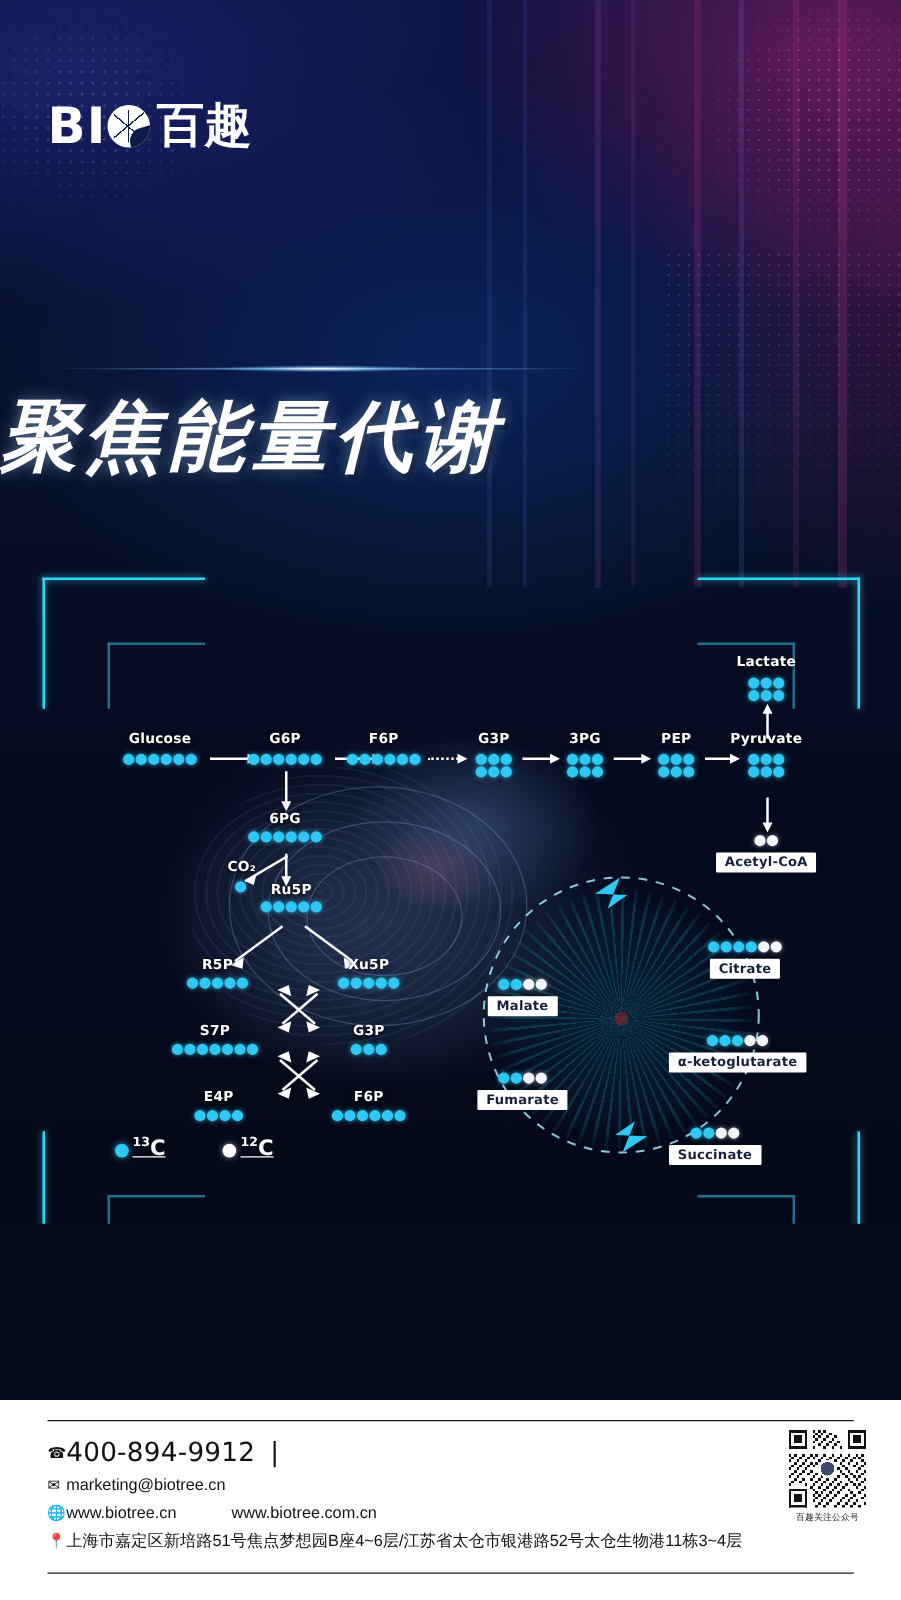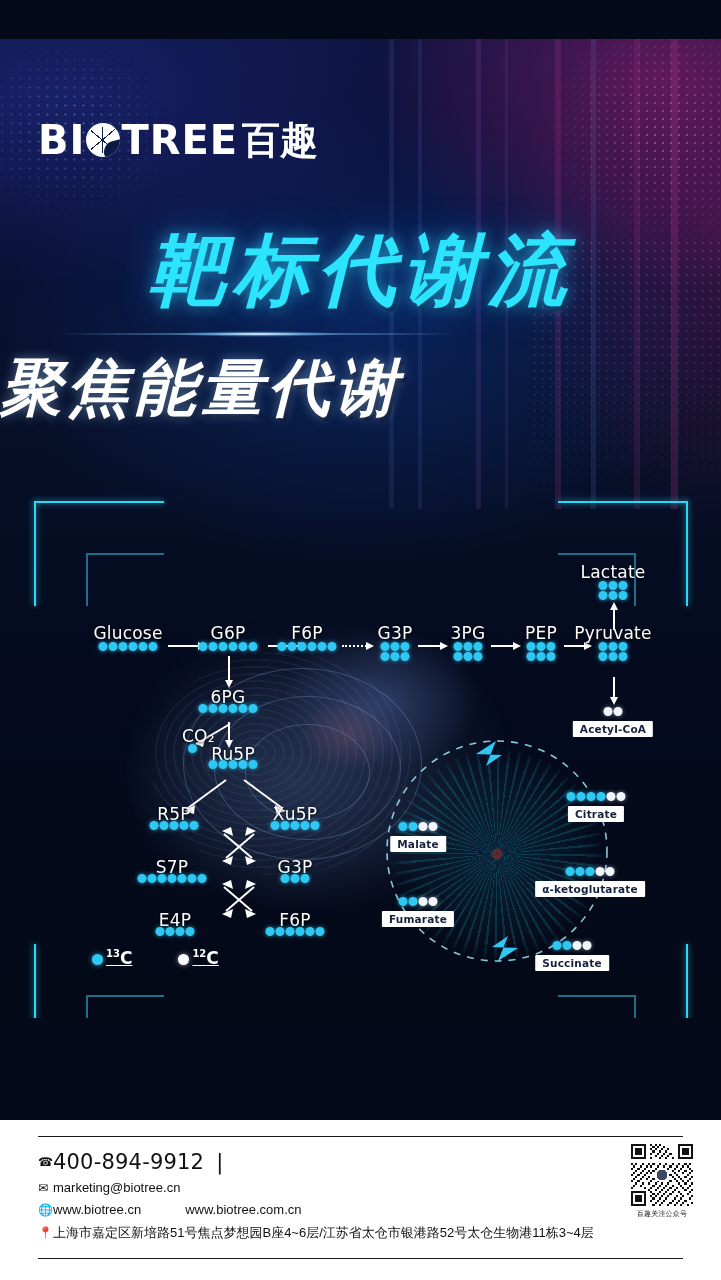--- a/index.html
+++ b/index.html
@@ -14,21 +14,20 @@
   
   #poster {
     position: absolute; left: 0; top: 0; width: 721px; height: 979px;
     overflow: hidden;
     background:
       radial-gradient(ellipse 420px 300px at 92% 4%, rgba(150,30,110,0.55), transparent 70%),
       radial-gradient(ellipse 300px 420px at 100% 20%, rgba(120,25,90,0.40), transparent 70%),
       radial-gradient(ellipse 500px 260px at 8% 6%, rgba(28,40,120,0.70), transparent 72%),
       radial-gradient(ellipse 520px 330px at 50% 30%, rgba(12,52,130,0.55), transparent 70%),
       linear-gradient(180deg, #0d1340 0%, #0a1038 16%, #071029 38%, #050b1f 62%, #040918 100%);
-    margin-top: 39px;
   }
   
   .streaks {
     position: absolute; left:0; top:0; width:721px; height:470px;
     background:
       linear-gradient(90deg,
         transparent 0 54%,
         rgba(120,150,255,0.10) 54% 54.6%,
         transparent 54.6% 58%,
         rgba(90,120,230,0.13) 58% 58.5%,
@@ -171,21 +170,21 @@
       radial-gradient(circle at 50% 50%, rgba(20,90,120,0.35), rgba(8,20,40,0.1) 70%, transparent 78%);
     -webkit-mask-image: radial-gradient(circle at 50% 50%, #000 8%, #000 58%, transparent 76%);
             mask-image: radial-gradient(circle at 50% 50%, #000 8%, #000 58%, transparent 76%);
     transform:rotate(12deg);
   }
 
   
   .node { position:absolute; }
   .node .lbl {
     position:absolute; left:50%; transform:translateX(-50%);
-    white-space:nowrap; color:#ffffff; font-size:17px; font-weight:400;
+    white-space:nowrap; color:#ffffff; font-size:11px; font-weight:700;
     font-family:"DejaVu Sans","Liberation Sans",sans-serif;
     letter-spacing:.2px; text-shadow:0 1px 3px rgba(0,0,0,.9);
   }
   .node .lbl.boxed {
     background:#ffffff; color:#15213d; padding:2px 7px 2px 7px; border-radius:1px;
     text-shadow:none; font-weight:700; font-size:10.5px;
   }
   .dots { position:absolute; left:50%; transform:translateX(-50%); display:flex; gap:1px; }
   .dots.grid { display:grid; grid-template-columns:repeat(3, 9px); gap:1px; }
   .dot { width:9px; height:9px; border-radius:50%; background:#2ec8f3;
@@ -258,25 +257,23 @@
 <div id="poster">
 
   <div class="streaks"></div>
   <div class="dotfield-l"></div>
   <div class="dotfield-r"></div>
   <div class="dotfield-rb"></div>
 
   <div id="logo">
     <span class="logo-txt">BI</span>
     <span class="logo-mark"></span>
-    <span class="logo-txt">TREE</span>
     <span class="logo-cn">百趣</span>
   </div>
 
-  <div id="title-main">靶标代谢流</div>
   <div id="flare"></div>
   <div id="title-sub">聚焦能量代谢</div>
 
   <div class="bracket" style="left:34px;top:462px;width:130px;height:105px;">
     <div class="bk-line" style="left:0;top:0;width:130px;height:2px;"></div>
     <div class="bk-line" style="left:0;top:0;width:2px;height:105px;"></div>
     <div class="bk-line dim" style="left:52px;top:52px;width:78px;height:2px;"></div>
     <div class="bk-line dim" style="left:52px;top:52px;width:2px;height:53px;"></div>
   </div>
   <div class="bracket" style="left:558px;top:462px;width:130px;height:105px;">

